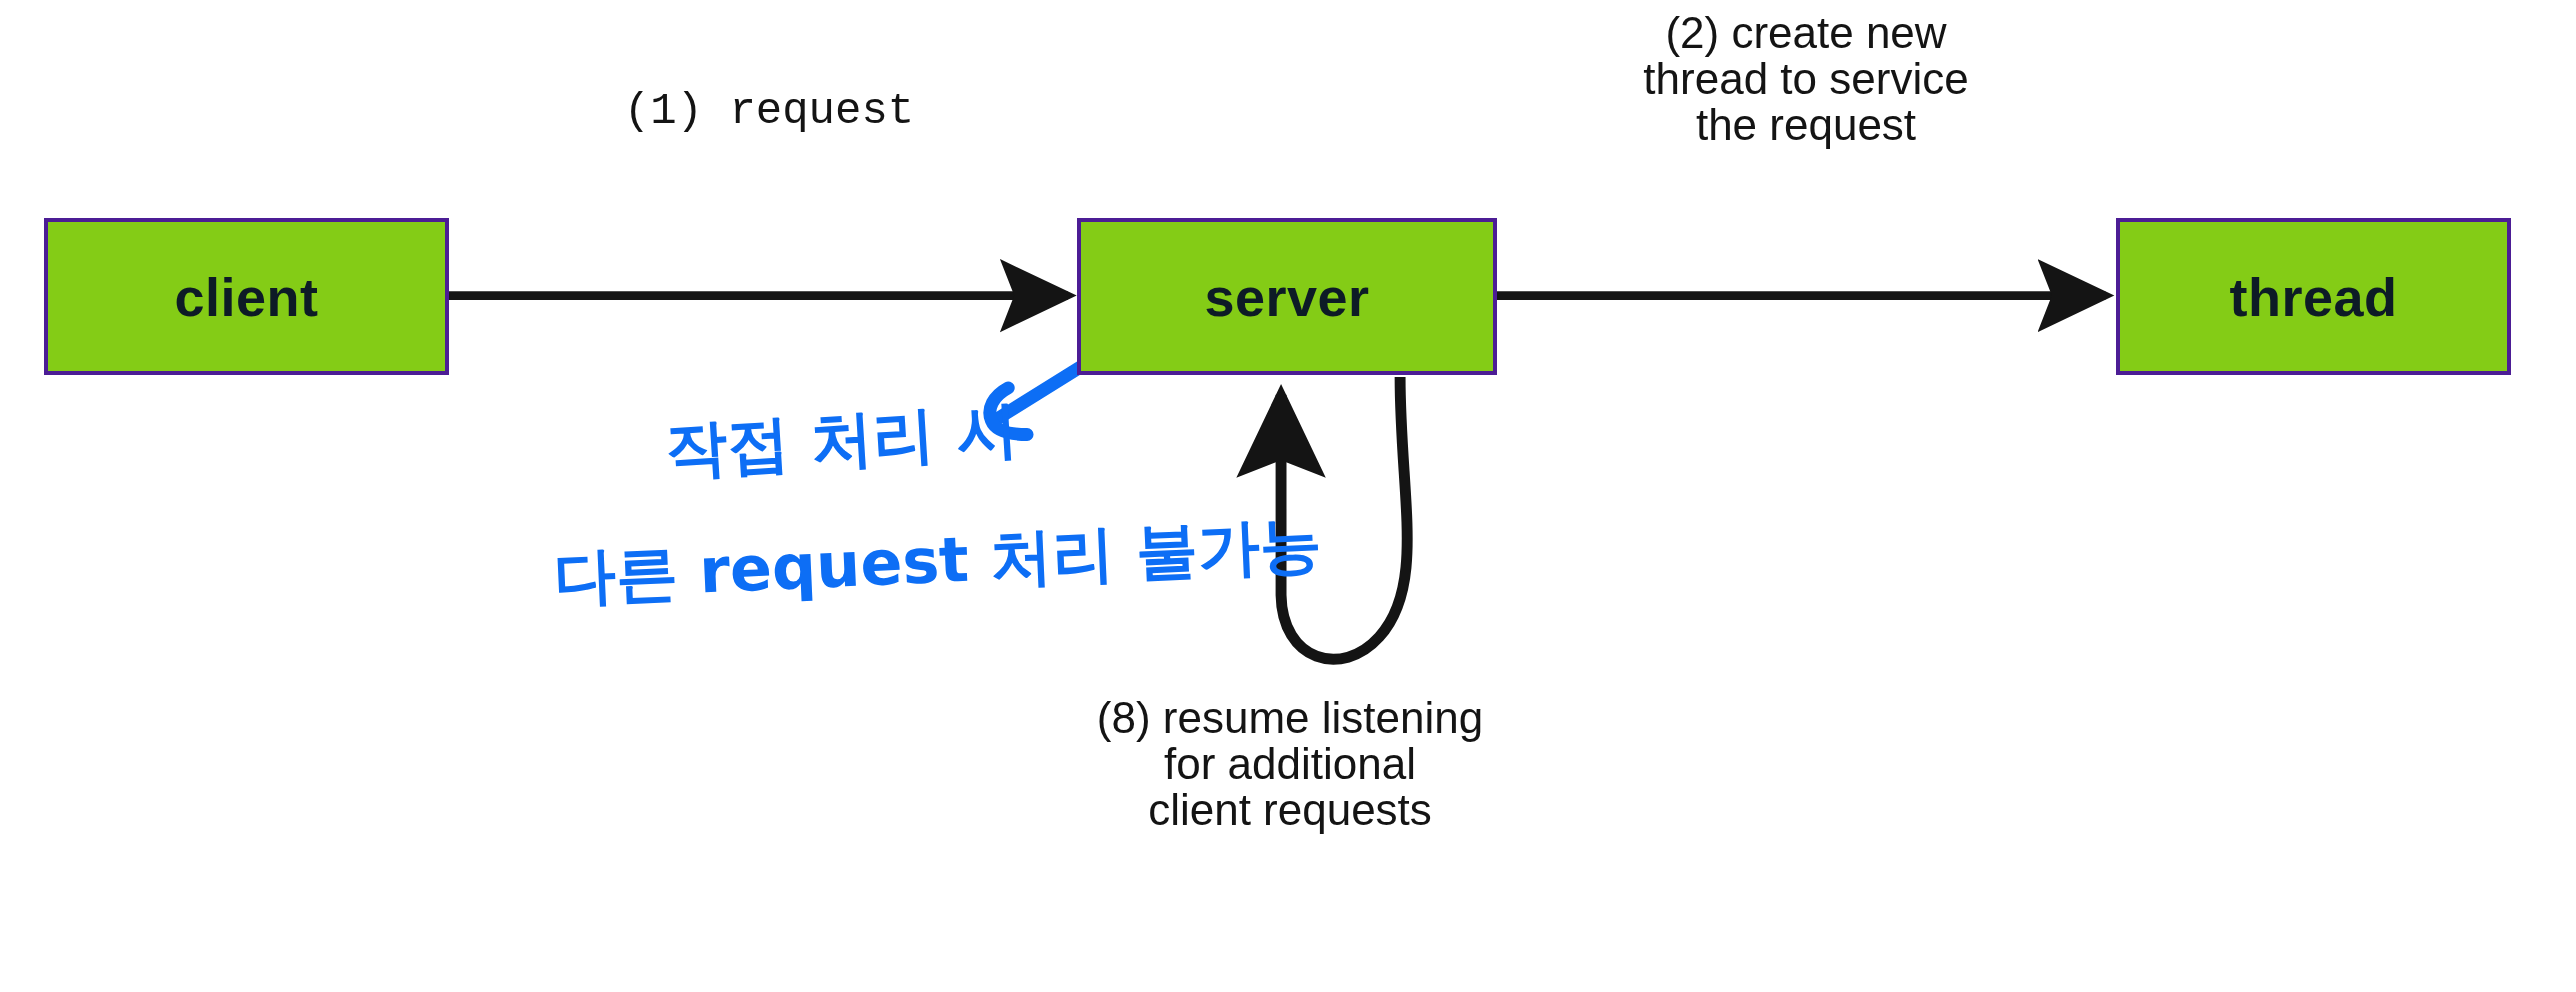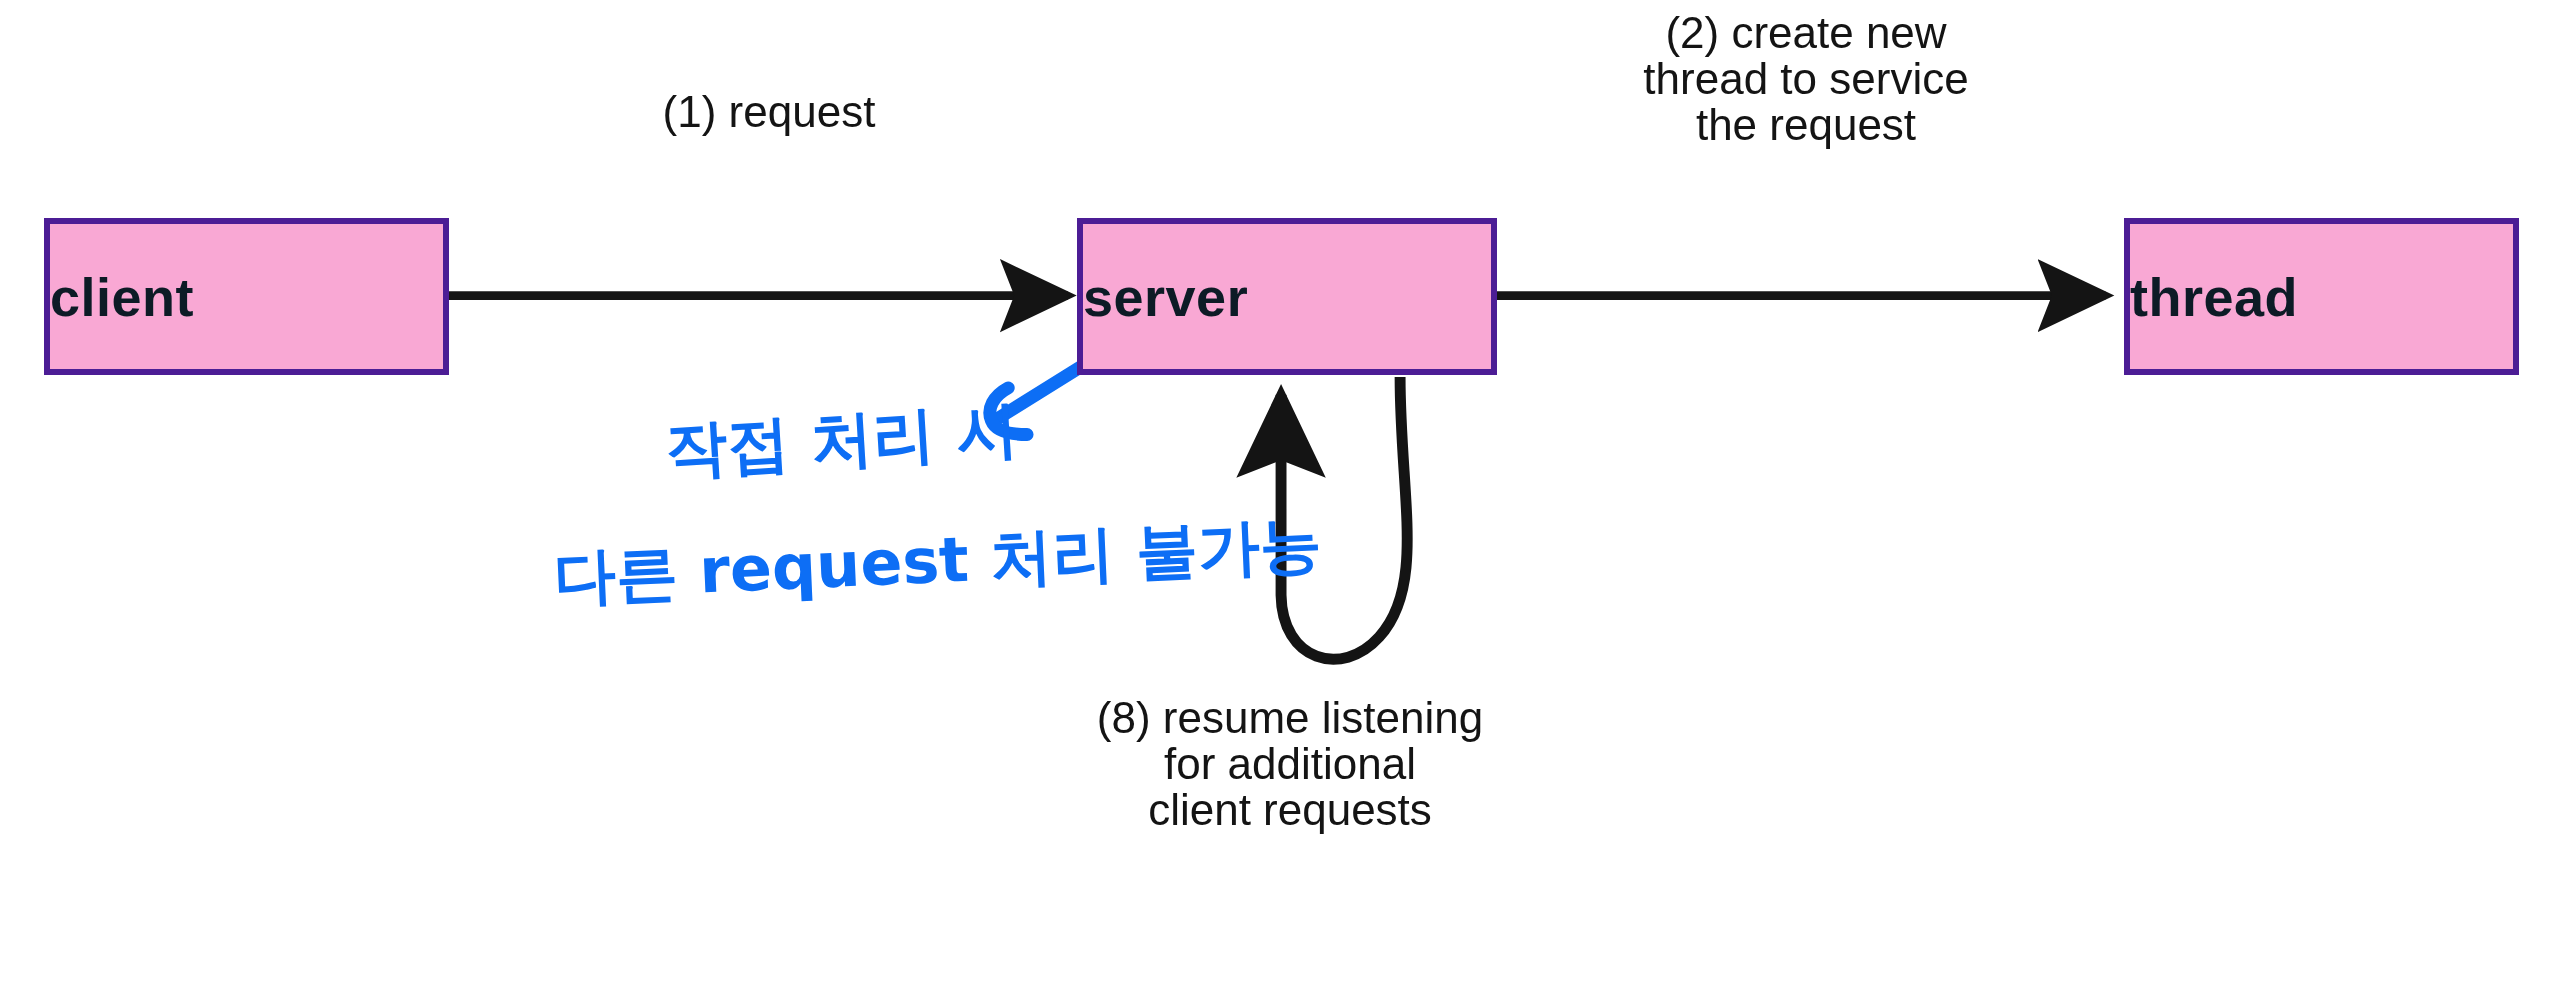--- a/index.html
+++ b/index.html
@@ -19,26 +19,26 @@
   }
   #diagram-svg {
     position: absolute;
     left: 0;
     top: 0;
     width: 2576px;
     height: 992px;
   }
   .node-box {
     position: absolute;
-    background: #f9a8d4;
-    border: 6px solid #4c1d95;
+    background: #84cc16;
+    border: 4px solid #4c1d95;
     box-sizing: border-box;
     display: flex;
     align-items: center;
-    justify-content: flex-start;
+    justify-content: center;
   }
   .node-label {
     font-family: "Liberation Sans", sans-serif;
     font-weight: bold;
     font-size: 54px;
     color: #0d1b26;
     letter-spacing: 0.5px;
     line-height: 1;
   }
   .caption {
@@ -84,25 +84,25 @@
   </svg>
 
   <div class="node-box" style="left:44px; top:218px; width:405px; height:157px;">
     <span class="node-label">client</span>
   </div>
 
   <div class="node-box" style="left:1077px; top:218px; width:420px; height:157px;">
     <span class="node-label">server</span>
   </div>
 
-  <div class="node-box" style="left:2116px; top:218px; width:395px; height:157px;margin-left:8px;">
+  <div class="node-box" style="left:2116px; top:218px; width:395px; height:157px;">
     <span class="node-label">thread</span>
   </div>
 
-  <div class="caption" style="left:536px; top:89px; width:466px;">(1) request</div>
+  <div class="caption" style="left:536px; top:89px; width:466px;font-family:Liberation Mono, monospace;">(1) request</div>
 
   <div class="caption" style="left:1518px; top:10px; width:576px;">(2) create new
 thread to service
 the request</div>
 
   <div class="caption" style="left:923px; top:695px; width:734px;">(8) resume listening
 for additional
 client requests</div>
 
   <div class="anno-text" style="left:663px; top:409px; transform: rotate(-3.5deg); transform-origin: left top;">작접 처리 시</div>

